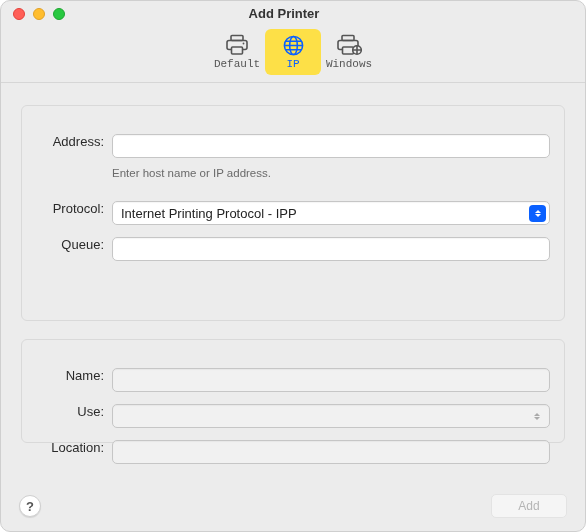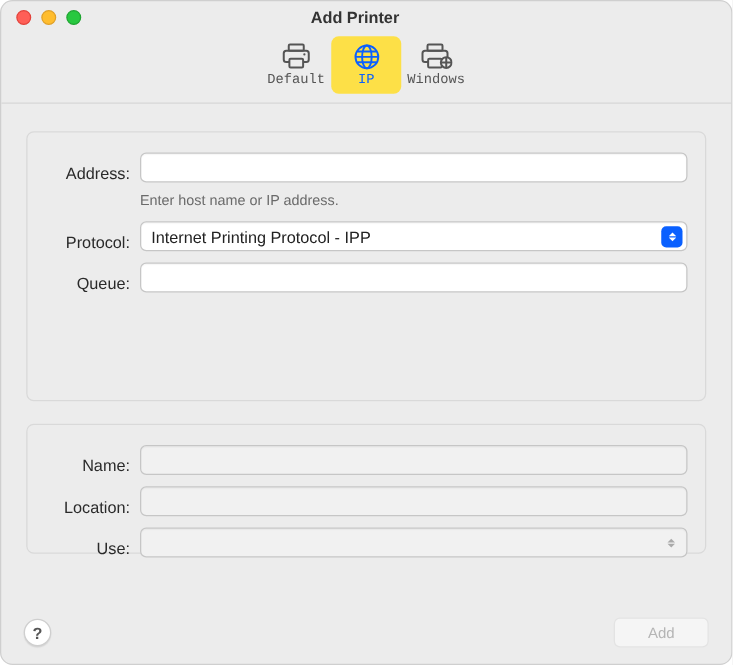--- a/index.html
+++ b/index.html
@@ -97,22 +97,23 @@
     border: 1px solid #d9d9d9;
     border-radius: 6px;
     padding: 16px 14px 14px 14px;
     margin-bottom: 18px;
   }
   .panel-top { height: 216px; }
   .panel-bot { height: 104px; }
 
   .row {
     display: flex;
-    align-items: flex-end;
+    align-items: flex-start;
     margin-bottom: 9px;
+    margin-top: 12px;
   }
   .row-label {
     width: 76px;
     text-align: right;
     padding-right: 8px;
     color: #2a2a2a;
     font-size: 13px;
   }
   .row-field {
     flex: 1;
@@ -321,34 +322,34 @@
     </div>
 
     <div class="panel panel-bot">
       <div class="row">
         <div class="row-label">Name:</div>
         <div class="row-field">
           <input class="text dis" disabled="" type="text" value="" style="">
         </div>
       </div>
       <div class="row">
-        <div class="row-label">Location:</div>
-        <div class="row-field">
-          <input class="text dis" disabled="" type="text" value="" style="">
-        </div>
-      </div>
-      <div class="row">
         <div class="row-label">Use:</div>
         <div class="row-field">
           <div class="select-dis">
             <span></span>
             <span class="select-arrows-dis"></span>
           </div>
         </div>
       </div>
+      <div class="row">
+        <div class="row-label">Location:</div>
+        <div class="row-field">
+          <input class="text dis" disabled="" type="text" value="" style="">
+        </div>
+      </div>
     </div>
 
   </div>
 
   <div class="footer">
     <div class="help">
       <span>?</span>
     </div>
     <div class="spacer"></div>
     <div class="add-btn">

